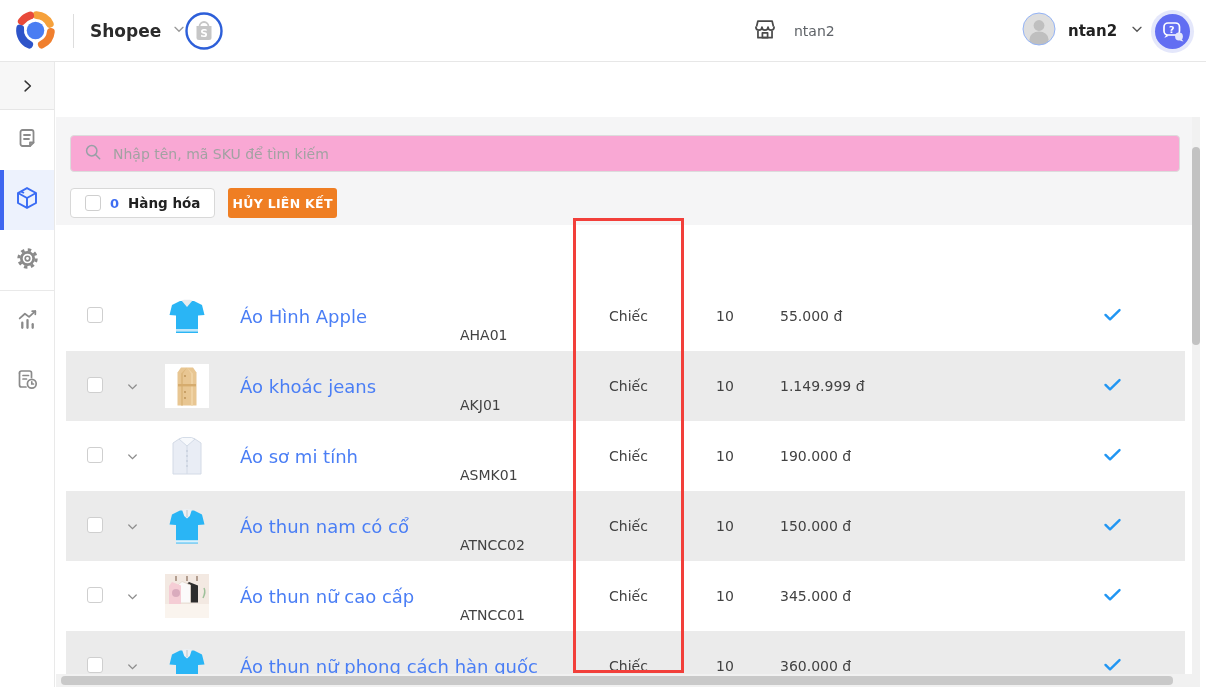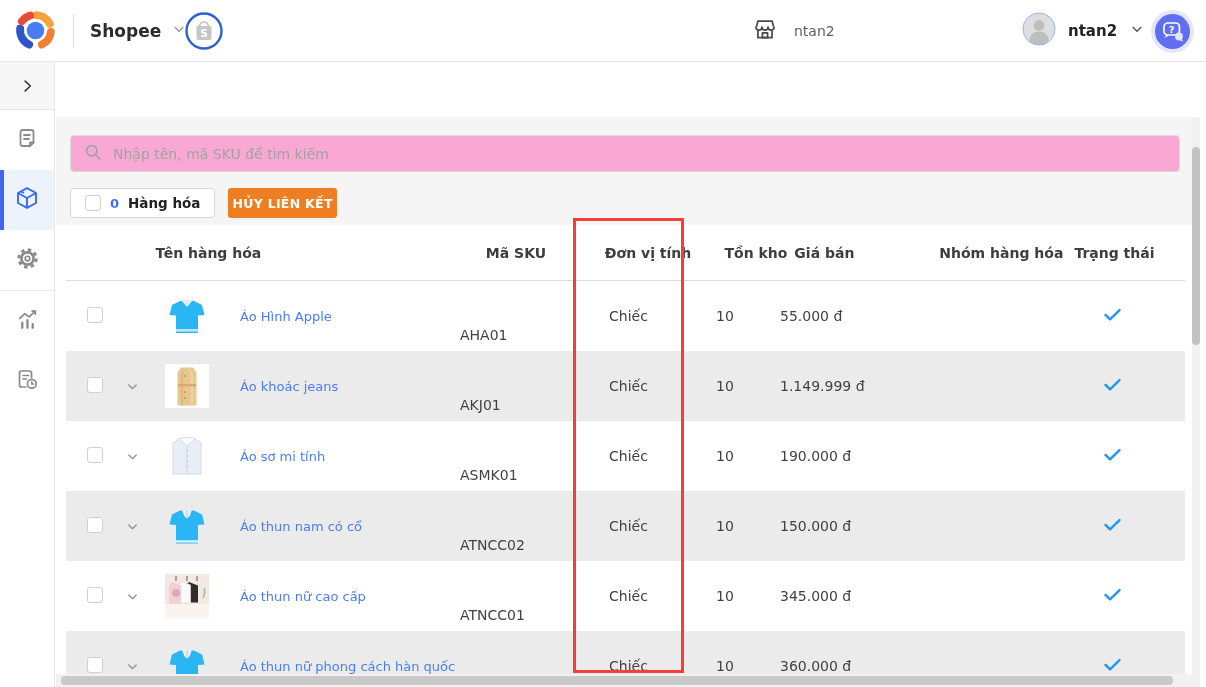--- a/index.html
+++ b/index.html
@@ -75,21 +75,21 @@
 
   .tbody { position:absolute; left:10px; top:56px; width:1119px; }
   .trow { display:flex; align-items:center; height:70px; background:#fff; }
   .trow.alt { background:#ebebeb; }
   .cell { flex:none; font-size:14px; color:#424242; white-space:nowrap; }
   .c-check { width:59px; padding-left:21px; }
   .c-expand { width:40px; display:flex; align-items:center; }
   .c-img { width:75px; display:flex; align-items:center; }
   .pimg { width:44px; height:44px; display:inline-block; cursor:pointer; }
   .c-name { width:205px; overflow:visible; }
-  .plink { color:#4a7ef5; font-size:13px; text-decoration:none; cursor:pointer; }
+  .plink { color:#4a7ef5; font-size:18px; text-decoration:none; cursor:pointer; }
   .c-sku { width:130px; padding-left:15px;margin-top:37px; }
   .c-unit { width:107px; text-align:center; }
   .c-stock { width:86px; text-align:center; }
   .c-price { width:162px; padding-left:12px; }
   .c-group { width:130px; text-align:center; }
   .c-status { width:125px; text-align:center; padding-right:20px; }
   .chev-btn { cursor:pointer; display:inline-flex; }
 
   
   .red-box { position:absolute; left:573px; top:218px; width:111px; height:455px;
@@ -259,29 +259,20 @@
   <div class="toolbar">
     <div class="sel-chip">
       <span class="checkbox"></span>
       <span class="sel-count">0</span>
       <span class="sel-label">Hàng hóa</span>
     </div>
     <button class="unlink-btn">HỦY LIÊN KẾT</button>
   </div>
 
   <div class="table-card">
-    <div class="thead">
-      <div class="hcell h-name">Tên hàng hóa</div>
-      <div class="hcell h-sku">Mã SKU</div>
-      <div class="hcell h-unit">Đơn vị tính</div>
-      <div class="hcell h-stock">Tồn kho</div>
-      <div class="hcell h-price">Giá bán</div>
-      <div class="hcell h-group">Nhóm hàng hóa</div>
-      <div class="hcell h-status">Trạng thái</div>
-    </div>
     <div class="tbody">
     <div class="trow">
       <div class="cell c-check"><span class="checkbox"></span></div>
       <div class="cell c-expand">
         <span class="chev-btn" style="visibility: hidden;">
           <svg viewBox="0 0 24 24" width="15" height="15">
                 <path d="M6 9.5 l6 6 6-6" stroke="#8d8d8d" stroke-width="2" fill="none" stroke-linecap="round"></path>
               </svg>
         </span>
       </div>

